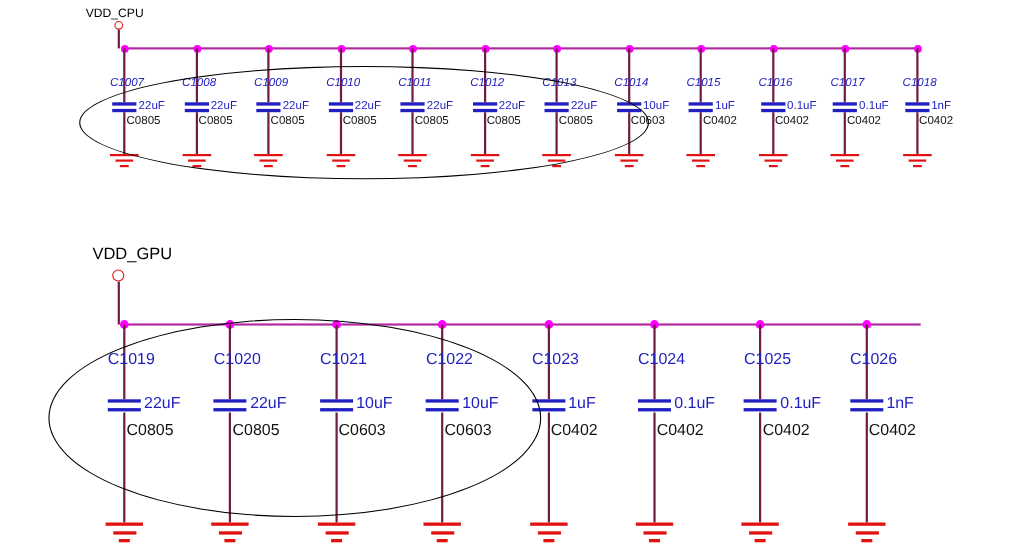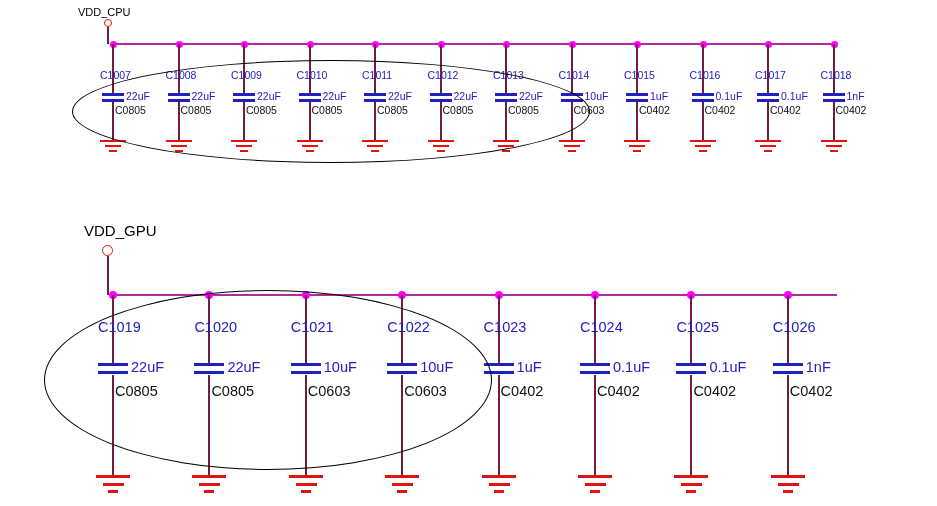--- a/index.html
+++ b/index.html
@@ -49,21 +49,21 @@
   .gnd div { background: var(--ground, #e31212); }
   .s-cpu .g1 { top: 96px;  left: -13px; width: 26px; height: 2px; }
   .s-cpu .g2 { top: 101px; left: -8px;  width: 16px; height: 2px; }
   .s-cpu .g3 { top: 106px; left: -4px;  width: 8px;  height: 2px; }
   .s-gpu .g1 { top: 180px; left: -17px; width: 34px; height: 3px; }
   .s-gpu .g2 { top: 188px; left: -10px; width: 21px; height: 3px; }
   .s-gpu .g3 { top: 195px; left: -5px;  width: 10px; height: 3px; }
 
   .ref, .val { color: var(--designator-text, #2020c0); white-space: nowrap; }
   .fp { color: var(--footprint-text, #111); white-space: nowrap; text-align: right; }
-  .s-cpu .ref { top: 25px; left: -13px; font-size: 10.5px; }
+  .s-cpu .ref { top: 25px; left: -13px; font-size: 10.5px; font-style: italic; }
   .s-cpu .val { top: 46px; left: 13px;  font-size: 10.5px; }
   .s-cpu .fp  { top: 60px; left: 2px;   font-size: 10.5px; }
   .s-gpu .ref { top: 24px; left: -15px; font-size: 14.5px; }
   .s-gpu .val { top: 64px; left: 18px;  font-size: 14.5px; }
   .s-gpu .fp  { top: 88px; left: 2px;   font-size: 14.5px; }
 
   .ellipse { border: 1.5px solid var(--ellipse, #000); border-radius: 50%; background: transparent; }
   .e-cpu { left: 72px; top: 60px;  width: 518px; height: 103px; }
   .e-gpu { left: 44px; top: 290px; width: 448px; height: 180px; }
 </style>

